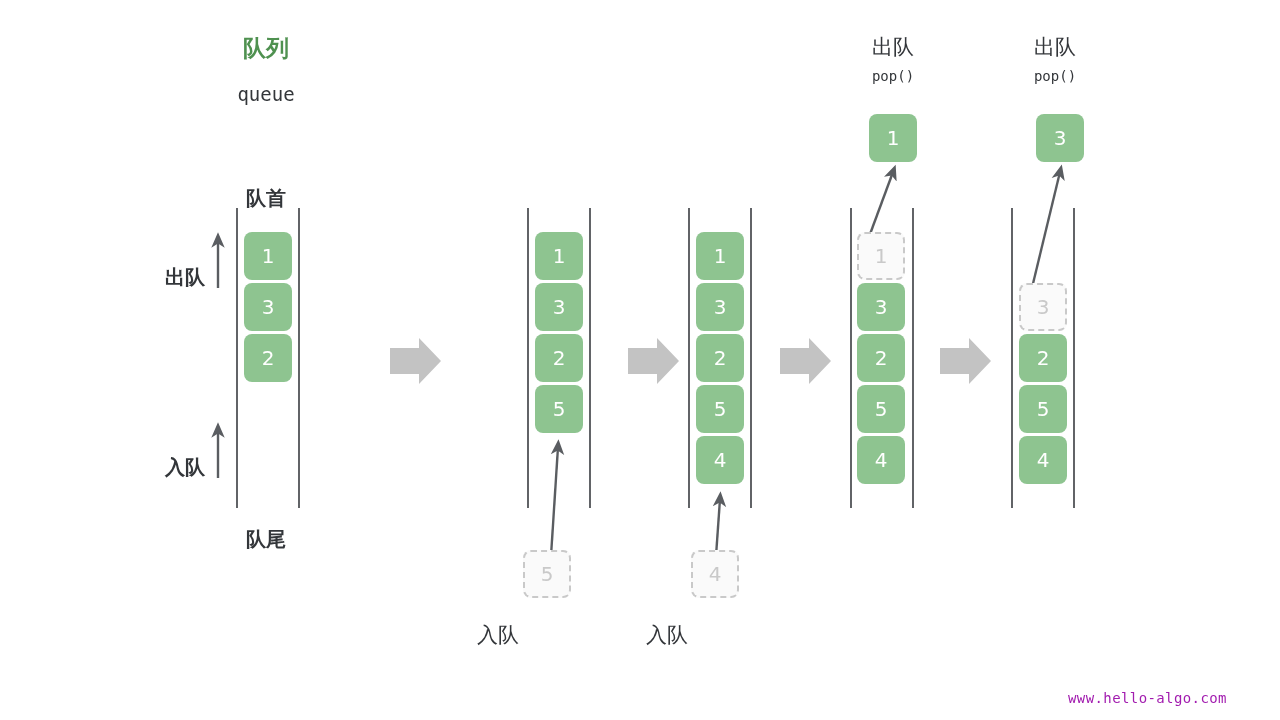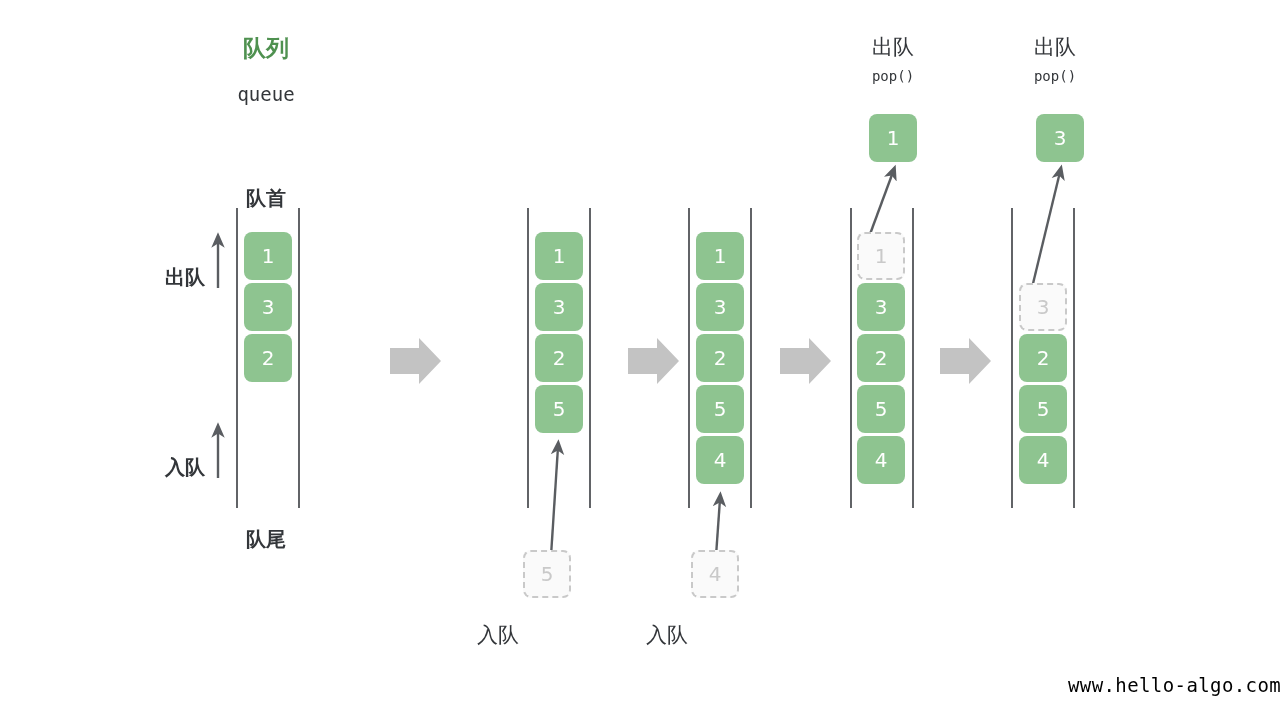--- a/index.html
+++ b/index.html
@@ -56,24 +56,25 @@
   .op-code {
     font-family: "DejaVu Sans Mono", "Liberation Mono", monospace;
     font-size: 14px;
     color: #33363a;
     text-align: center;
     white-space: nowrap;
   }
   .op-code .hl { color: #3f8f4a; font-weight: bold; }
   .watermark {
     font-family: "DejaVu Sans Mono", "Liberation Mono", monospace;
-    font-size: 19px;
-    color: #000000;
+    font-size: 14px;
+    color: #a21caf;
     letter-spacing: 0.4px;
     white-space: nowrap;
+    margin-top: 16px;
   }
 
   
   .cell {
     width: 48px;
     height: 48px;
     border-radius: 8px;
     background: #8ec490;
     color: #ffffff;
     font-family: "DejaVu Sans", "Liberation Sans", sans-serif;

